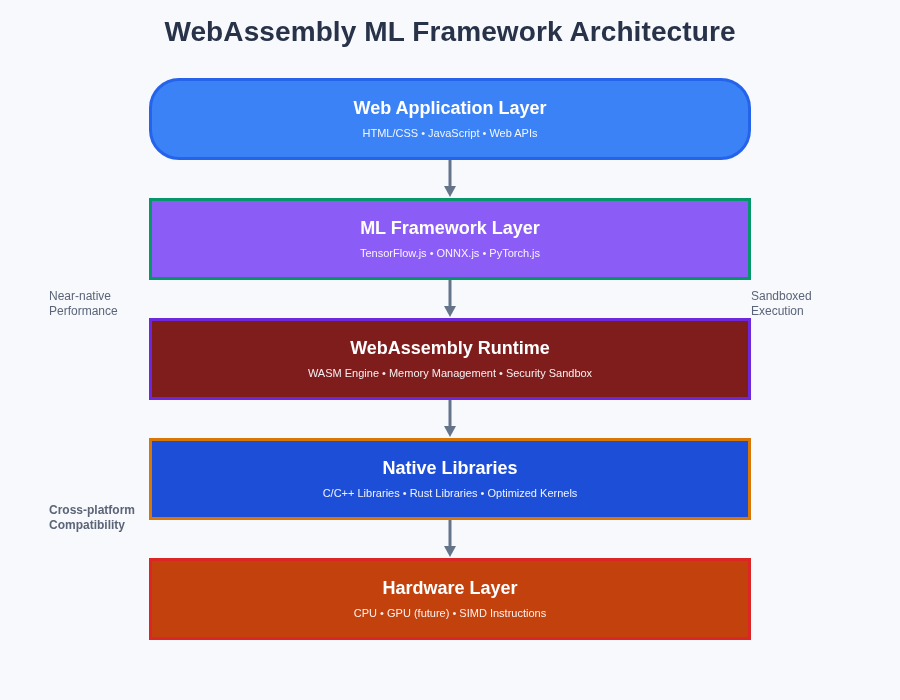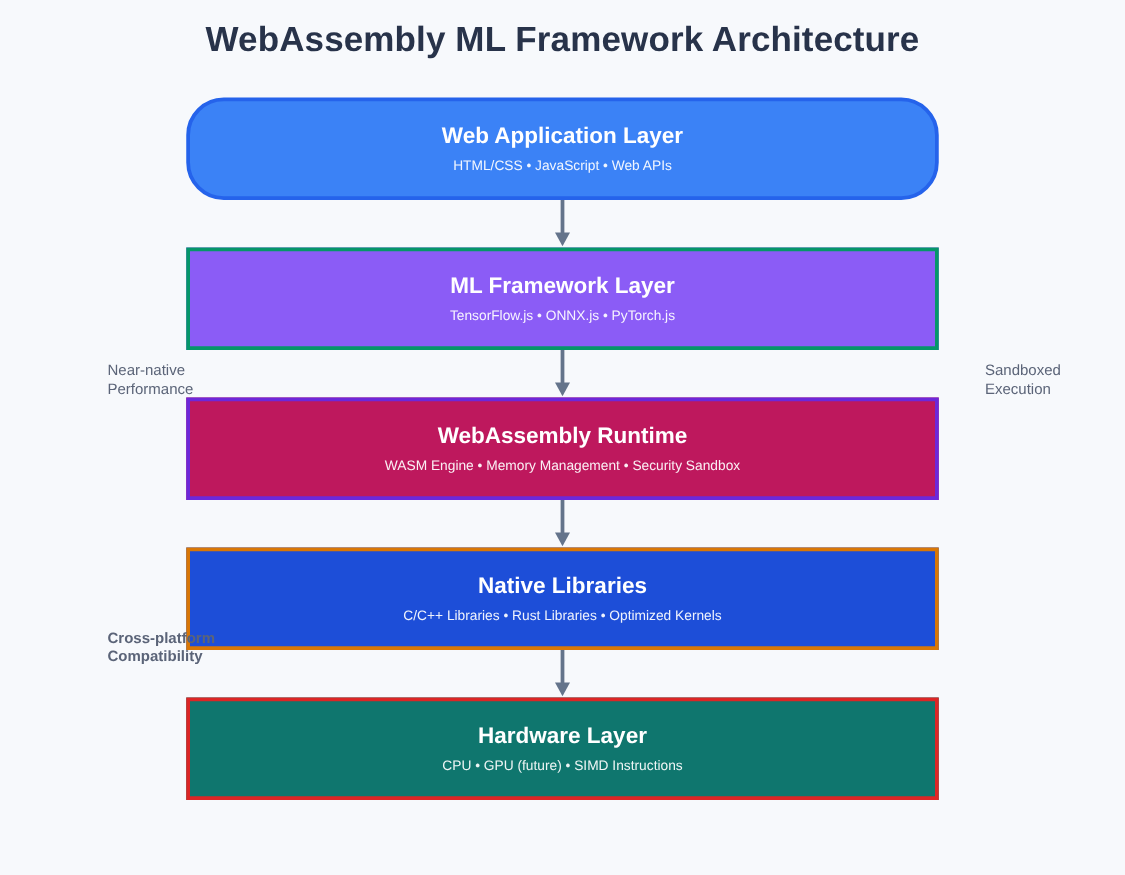--- a/index.html
+++ b/index.html
@@ -89,21 +89,20 @@
     pointer-events: none;
   }
 
   
   .side-note {
     position: absolute;
     font-size: 12px;
     line-height: 15px;
     color: #5b6478;
     white-space: pre-line;
-    margin-left: 37px;
   }
   .side-note.left  { left: 49px;  text-align: left; width: 100px; }
   .side-note.right { left: 751px; text-align: left; width: 130px; }
 
   #note-near-native   { top: 289px; }
   #note-sandboxed     { top: 289px; }
   #note-cross-platform{ top: 503px; font-weight: bold; }
 </style>
 </head>
 <body style="background: rgb(247, 249, 252);">
@@ -127,41 +126,41 @@
         <div class="layer-box" style="background: #8b5cf6; border-color: rgb(5, 150, 105);">
           <div class="layer-title">ML Framework Layer</div>
           <div class="layer-subtitle">TensorFlow.js • ONNX.js • PyTorch.js</div>
         </div>
         <div class="connector"><svg width="14" height="38" viewBox="0 0 14 38" xmlns="http://www.w3.org/2000/svg">
             <line x1="7" y1="0" x2="7" y2="28" stroke="#64748b" stroke-width="3"></line>
             <polygon points="1,26 13,26 7,37" fill="#64748b"></polygon>
           </svg></div>
       </div>
       <div class="layer-slot">
-        <div class="layer-box" style="background: #be185d; border-color: rgb(109, 40, 217);">
+        <div class="layer-box" style="background: #7f1d1d; border-color: rgb(109, 40, 217);">
           <div class="layer-title">WebAssembly Runtime</div>
           <div class="layer-subtitle">WASM Engine • Memory Management • Security Sandbox</div>
         </div>
         <div class="connector"><svg width="14" height="38" viewBox="0 0 14 38" xmlns="http://www.w3.org/2000/svg">
             <line x1="7" y1="0" x2="7" y2="28" stroke="#64748b" stroke-width="3"></line>
             <polygon points="1,26 13,26 7,37" fill="#64748b"></polygon>
           </svg></div>
       </div>
       <div class="layer-slot">
         <div class="layer-box" style="background: #1d4ed8; border-color: rgb(217, 119, 6);">
           <div class="layer-title">Native Libraries</div>
           <div class="layer-subtitle">C/C++ Libraries • Rust Libraries • Optimized Kernels</div>
         </div>
         <div class="connector"><svg width="14" height="38" viewBox="0 0 14 38" xmlns="http://www.w3.org/2000/svg">
             <line x1="7" y1="0" x2="7" y2="28" stroke="#64748b" stroke-width="3"></line>
             <polygon points="1,26 13,26 7,37" fill="#64748b"></polygon>
           </svg></div>
       </div>
       <div class="layer-slot">
-        <div class="layer-box" style="background: #0f766e; border-color: rgb(220, 38, 38);">
+        <div class="layer-box" style="background: #c2410c; border-color: rgb(220, 38, 38);">
           <div class="layer-title">Hardware Layer</div>
           <div class="layer-subtitle">CPU • GPU (future) • SIMD Instructions</div>
         </div>
       </div>
     </div>
 
   <div class="side-note left" id="note-near-native">Near-native
 Performance</div>
   <div class="side-note right" id="note-sandboxed">Sandboxed
 Execution</div>

